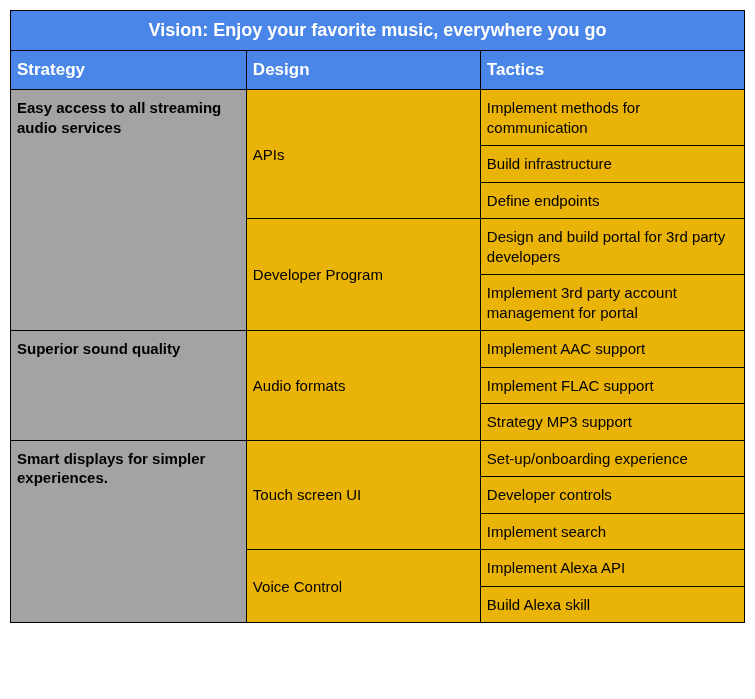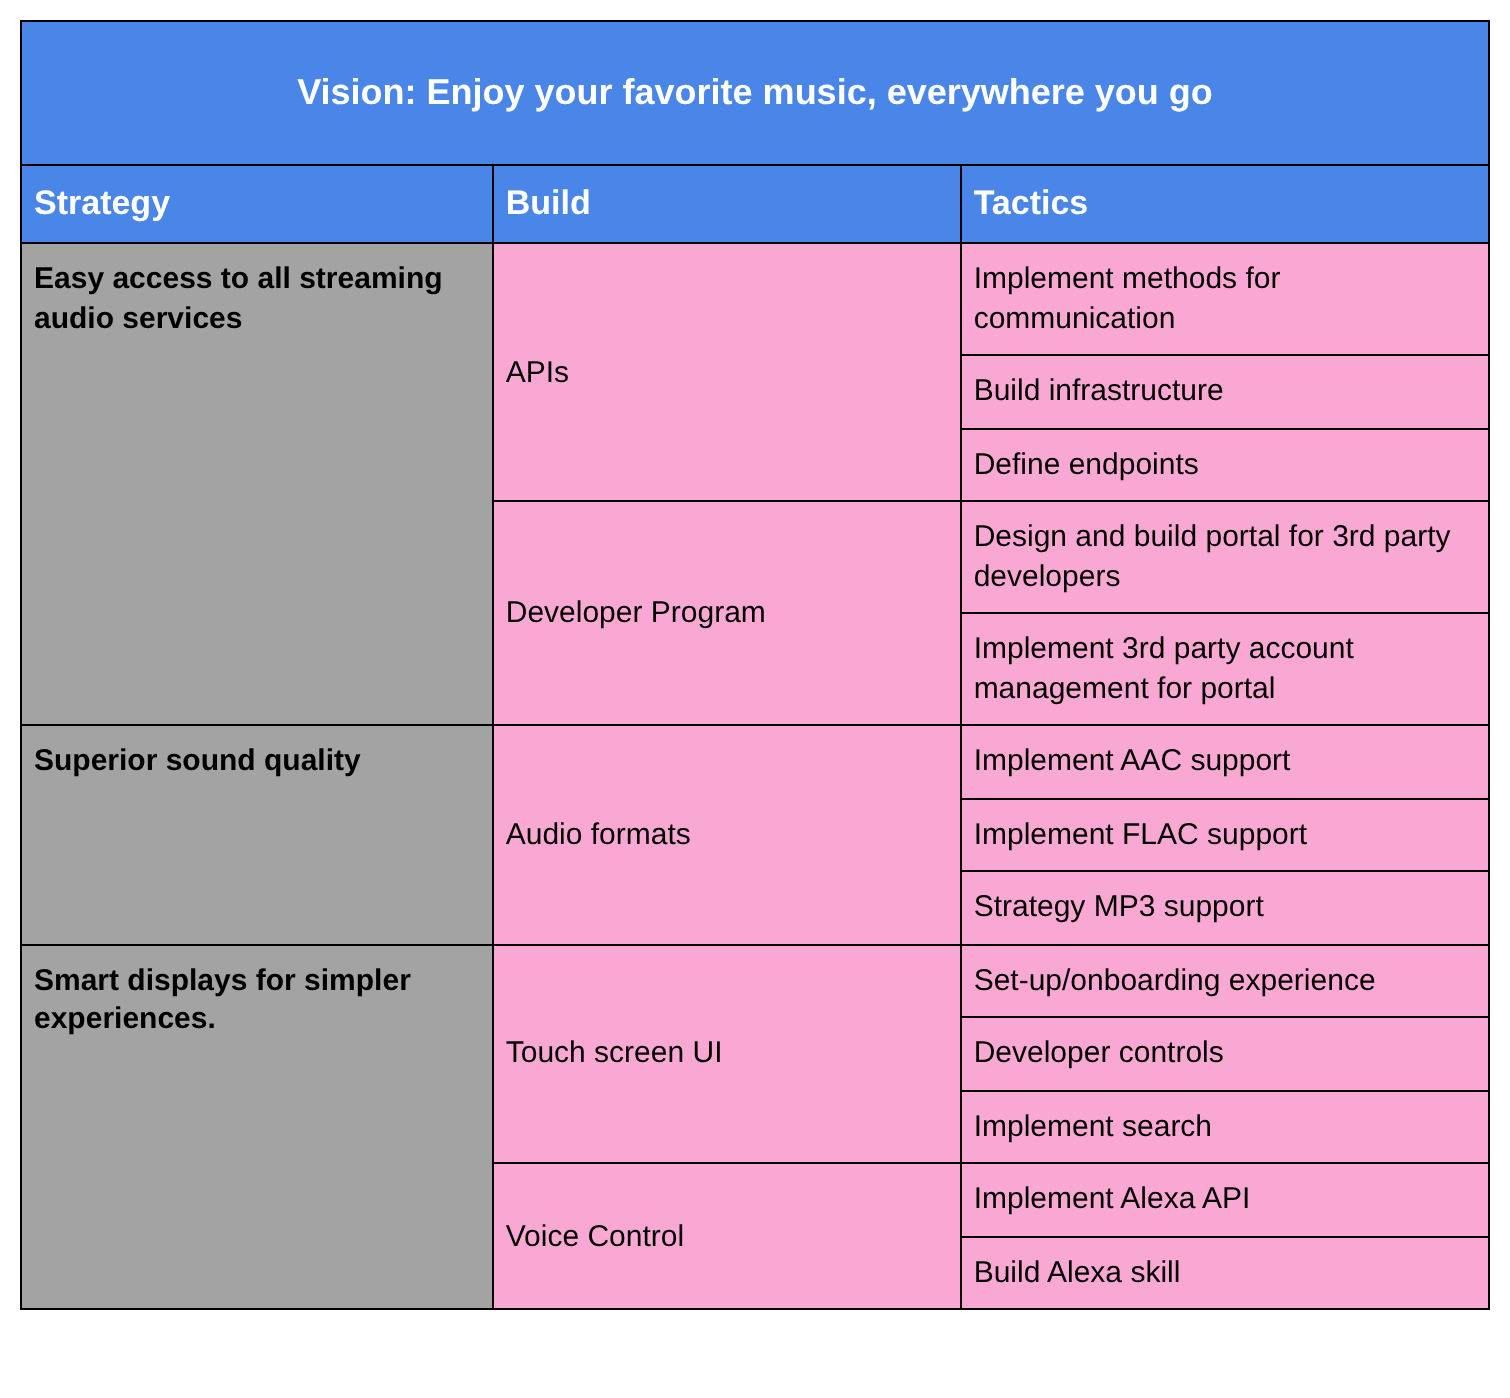--- a/index.html
+++ b/index.html
@@ -15,37 +15,37 @@
     border: 1px solid #000;
     border-collapse: collapse;
     box-sizing: border-box;
   }
   .vision-row td {
     background: #4a86e8;
     color: #fff;
     font-weight: bold;
     text-align: center;
     font-size: 18px;
-    padding: 24px 6px;
+    padding: 8px 6px;
     border: 1px solid #000;
   }
   .header-row td {
     background: #4a86e8;
     color: #fff;
     font-weight: bold;
     font-size: 17px;
     padding: 8px 6px;
     border: 1px solid #000;
   }
   td {
     border: 1px solid #000;
     padding: 8px 6px;
     vertical-align: middle;
     line-height: 1.3;
-    background: #f9a8d4;
+    background: #eab308;
   }
   td.strategy {
     background: #a3a3a3;
     font-weight: bold;
     vertical-align: top;
     width: 235px;
   }
   td.theme {
     width: 235px;
     vertical-align: middle;
@@ -58,21 +58,21 @@
 </head>
 <body>
 
 <table class="table">
   <tbody>
       <tr class="vision-row">
     <td colspan="3">Vision: Enjoy your favorite music, everywhere you go</td>
   </tr>
   <tr class="header-row">
     <td>Strategy</td>
-    <td>Build</td>
+    <td>Design</td>
     <td>Tactics</td>
   </tr>
 
   <tr>
     <td class="strategy" rowspan="5">Easy access to all streaming audio services</td>
     <td class="theme" rowspan="3">APIs</td>
     <td class="tactic">Implement methods for communication</td>
   </tr>
   <tr>
     <td class="tactic">Build infrastructure</td>

